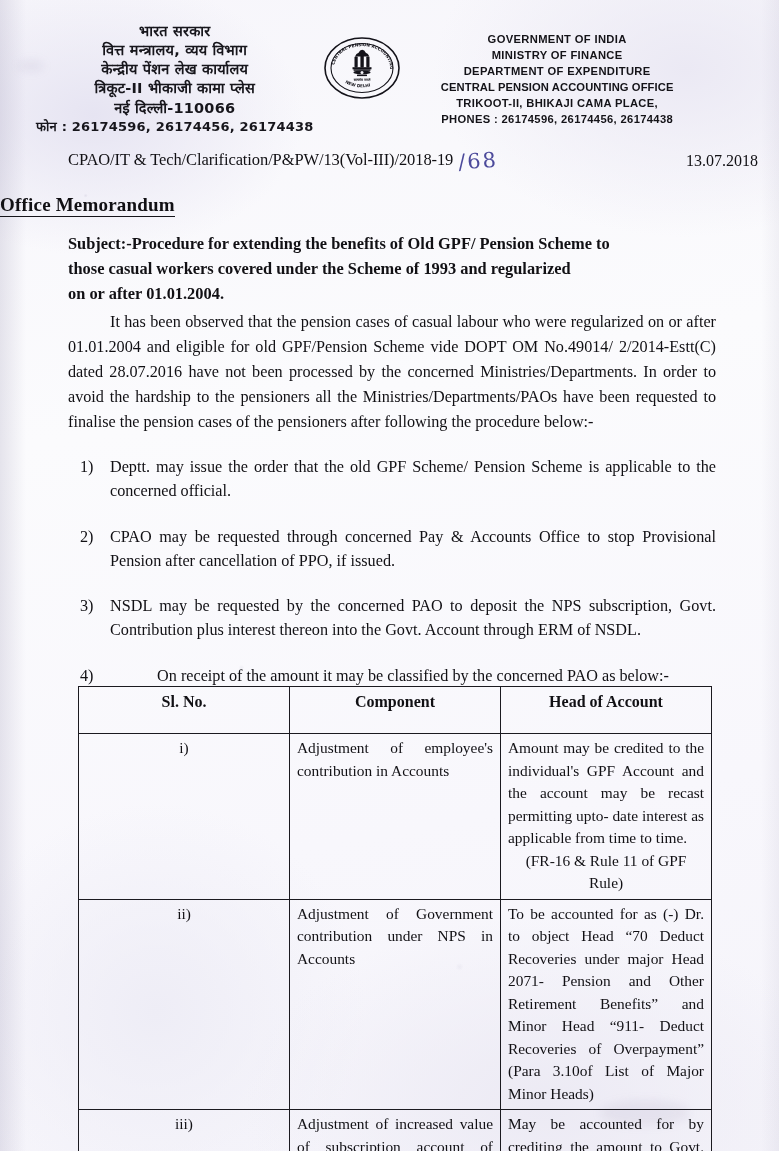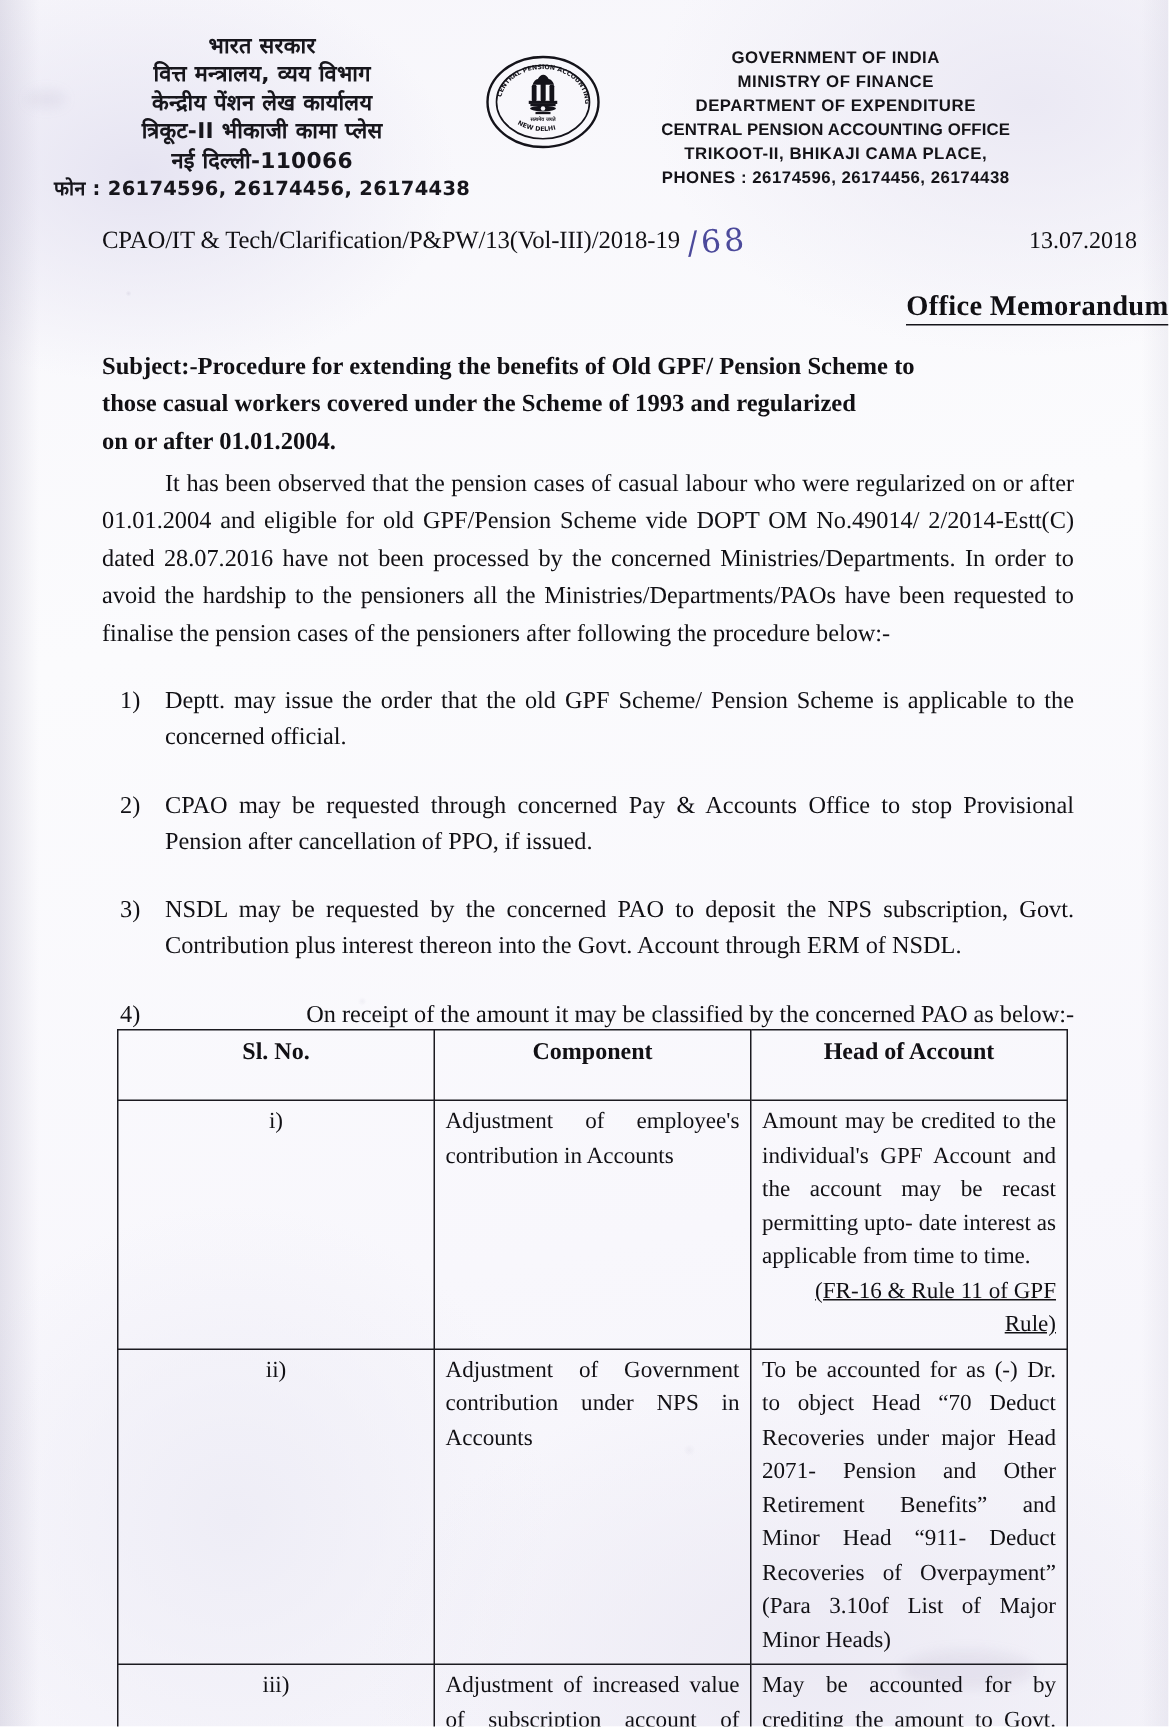--- a/index.html
+++ b/index.html
@@ -123,21 +123,21 @@
     font-size: 16px;
     padding-right: 10px;
   }
 
   
   .om-title {
     position: absolute;
     top: 194px;
     left: 0;
     width: 779px;
-    text-align: right;
+    text-align: left;
     font-size: 19px;
     font-weight: 700;
     letter-spacing: .2px;
   }
   .om-title span {
     border-bottom: 1.6px solid #15141a;
     padding-bottom: 1px;
   }
 
   .subject {
@@ -186,21 +186,21 @@
   .numitem .marker {
     width: 30px;
     flex: none;
   }
   .numitem .txt {
     flex: 1;
     text-align: justify;
     text-justify: inter-word;
   }
   .numitem.last { margin-bottom: 0; }
-  .numitem.last .txt { text-align: right; }
+  .numitem.last .txt { text-align: center; }
 
   
   .acct-table {
     position: absolute;
     top: 686px;
     left: 78px;
     width: 634px;
     border-collapse: collapse;
     table-layout: fixed;
     font-size: 15.4px;
@@ -226,22 +226,21 @@
     text-align: justify;
     text-justify: inter-word;
   }
   .acct-table td.head {
     text-align: justify;
     text-justify: inter-word;
     margin-left: 40px;
   }
   .acct-table td.head .tail,
   .acct-table td.comp .tail {
-    text-align: right;
-    text-decoration: underline;
+    text-align: center;
   }
   .rowpad-1 { height: 92px; }
   .rowpad-2 { height: 132px; }
   .rowpad-3 { height: 145px; }
 
   .ink-smudge {
     position: absolute;
     pointer-events: none;
     border-radius: 50%;
     background: rgba(135,130,165,.10);

